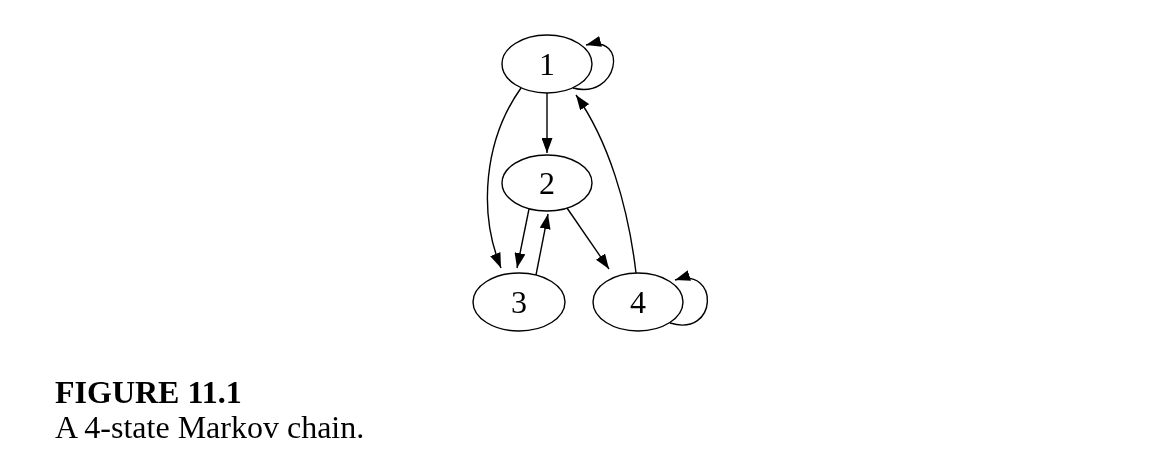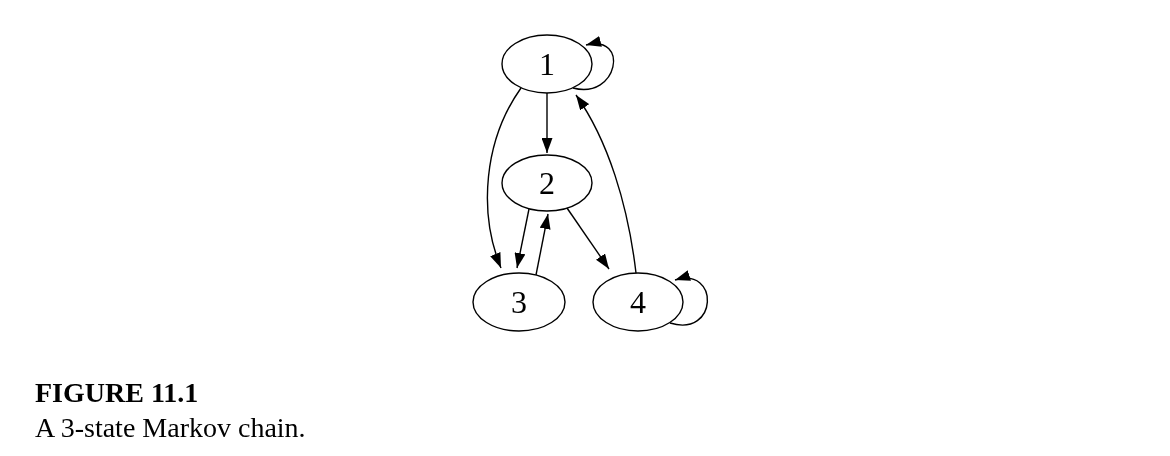--- a/index.html
+++ b/index.html
@@ -23,23 +23,23 @@
     stroke-width: 1.4;
   }
   .node-label {
     font-family: "Liberation Serif", "DejaVu Serif", serif;
     font-size: 32px;
     fill: var(--ink, #000000);
     text-anchor: middle;
   }
   .caption {
     position: absolute;
-    left: 35px;
+    left: 55px;
     top: 375px;
-    font-size: 28px;
+    font-size: 32px;
     line-height: 35px;
     color: var(--ink, #000000);
     white-space: nowrap;
   }
   .caption-title { font-weight: bold; }
 </style>
 </head>
 <body>
 
 <div class="page">
@@ -75,16 +75,16 @@
         </g>
         <g>
           <ellipse cx="638" cy="302" rx="45" ry="29" class="node-ellipse"></ellipse>
           <text x="638" y="313" class="node-label">4</text>
         </g>
       </g>
   </svg>
 
   <div class="caption">
     <div class="caption-title">FIGURE 11.1</div>
-    <div class="caption-text">A 3-state Markov chain.</div>
+    <div class="caption-text">A 4-state Markov chain.</div>
   </div>
 
 </div>
 
 </body></html>

